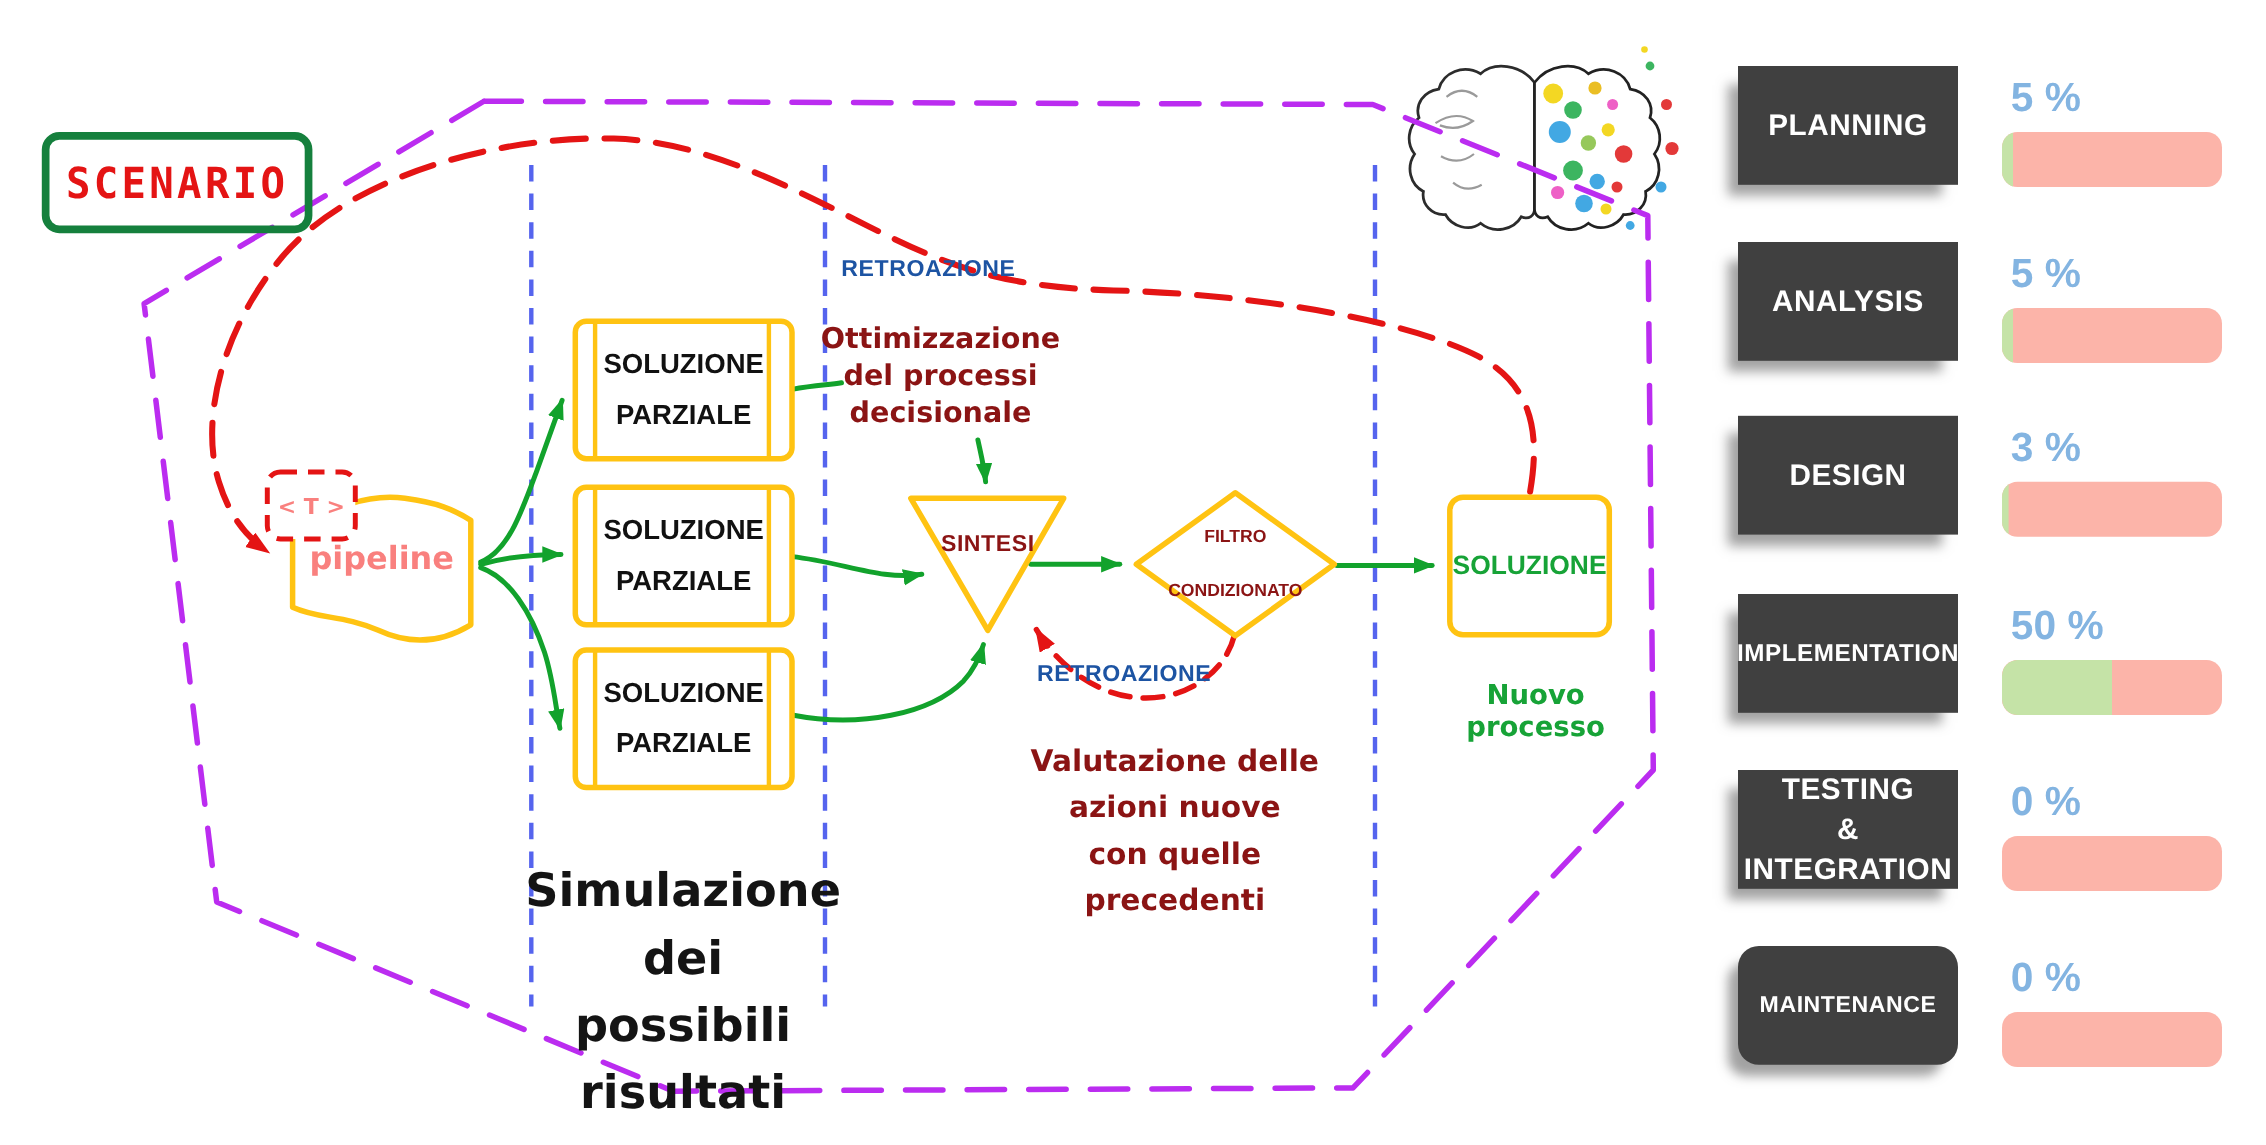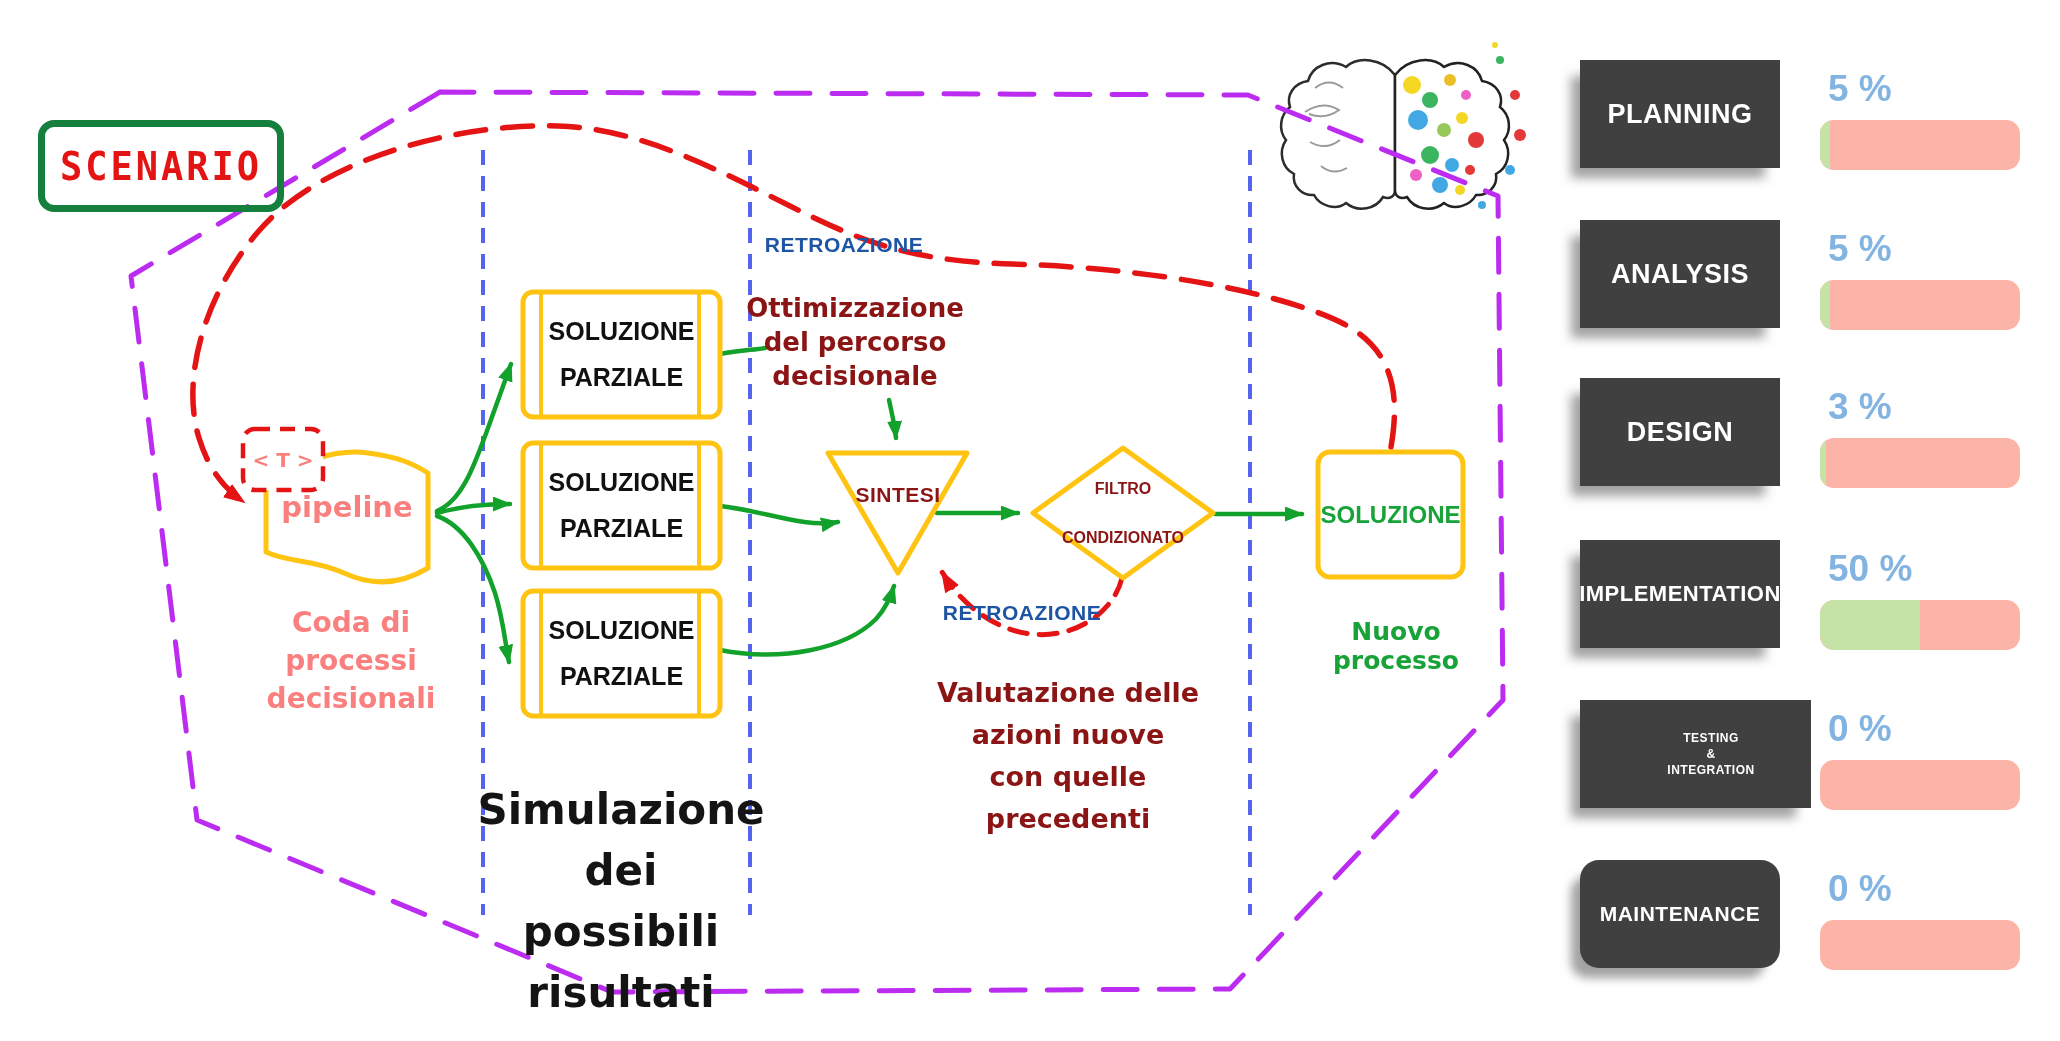--- a/index.html
+++ b/index.html
@@ -46,21 +46,21 @@
   .nuovo-caption{left:1316px;top:618px;width:160px;color:#17a337;font-weight:bold;font-size:25px;
     line-height:1.15;font-family:"DejaVu Sans",sans-serif;text-align:center;}
 
   
   .phase-row{position:absolute;left:1580px;width:460px;height:110px;}
   .note{position:absolute;left:0;top:0;width:200px;height:108px;background:#404040;
     display:flex;align-items:center;justify-content:center;text-align:center;color:#fff;
     font-weight:bold;letter-spacing:.5px;
     box-shadow:-12px 13px 10px -3px rgba(85,85,85,.55);}
   .note .pre{line-height:1.35;}
-  .f-lg{font-size:27px;} .f-md{font-size:21px;border-radius:19px;} .f-sm{font-size:12px;padding-left:31px;} .f-xs{font-size:22px;}
+  .f-lg{font-size:27px;} .f-md{font-size:21px;border-radius:19px;} .f-sm{font-size:27px;} .f-xs{font-size:22px;}
   .pct{position:absolute;left:248px;top:8px;font-size:37px;font-weight:bold;color:#83b4e1;}
   .bar{position:absolute;left:240px;top:60px;width:200px;height:50px;background:#fcb4a9;
     border-radius:14px;overflow:hidden;}
   .bar-fill{height:100%;width:0;background:#c5e3a7;border-radius:14px 0 0 14px;}
 </style>
 </head>
 <body>
 
 <div id="stage">
 
@@ -148,40 +148,38 @@
 
     <rect x="243" y="429" width="80" height="61" rx="12" fill="#fff" stroke="#e41414" stroke-width="4.5" stroke-dasharray="15 10"></rect>
   </svg>
 
   <div class="abs ctr scenario-box">
     <span class="scenario-text">SCENARIO</span>
   </div>
 
   <div class="abs ctr t-label">&lt; T &gt;</div>
   <div class="abs ctr pipeline-label">pipeline</div>
-  <div class="abs pre coda-caption">Coda di processi
-decisionali</div>
 
   <div class="abs partial-text box1">
     <span>SOLUZIONE</span>
     <span>PARZIALE</span>
   </div>
   <div class="abs partial-text box2">
     <span>SOLUZIONE</span>
     <span>PARZIALE</span>
   </div>
   <div class="abs partial-text box3">
     <span>SOLUZIONE</span>
     <span>PARZIALE</span>
   </div>
 
   <div class="abs pre sim-caption">Simulazione dei
 possibili risultati</div>
   <div class="abs pre opt-caption">Ottimizzazione
-del percorso
+del processi
 decisionale</div>
   <div class="abs ctr retro retro-top">RETROAZIONE</div>
   <div class="abs ctr retro retro-bottom">RETROAZIONE</div>
   <div class="abs ctr sintesi-label">SINTESI</div>
   <div class="abs ctr filtro-label">FILTRO</div>
   <div class="abs ctr cond-label">CONDIZIONATO</div>
   <div class="abs pre val-caption">Valutazione delle
 azioni nuove
 con quelle precedenti</div>
   <div class="abs ctr sol-label">SOLUZIONE</div>

